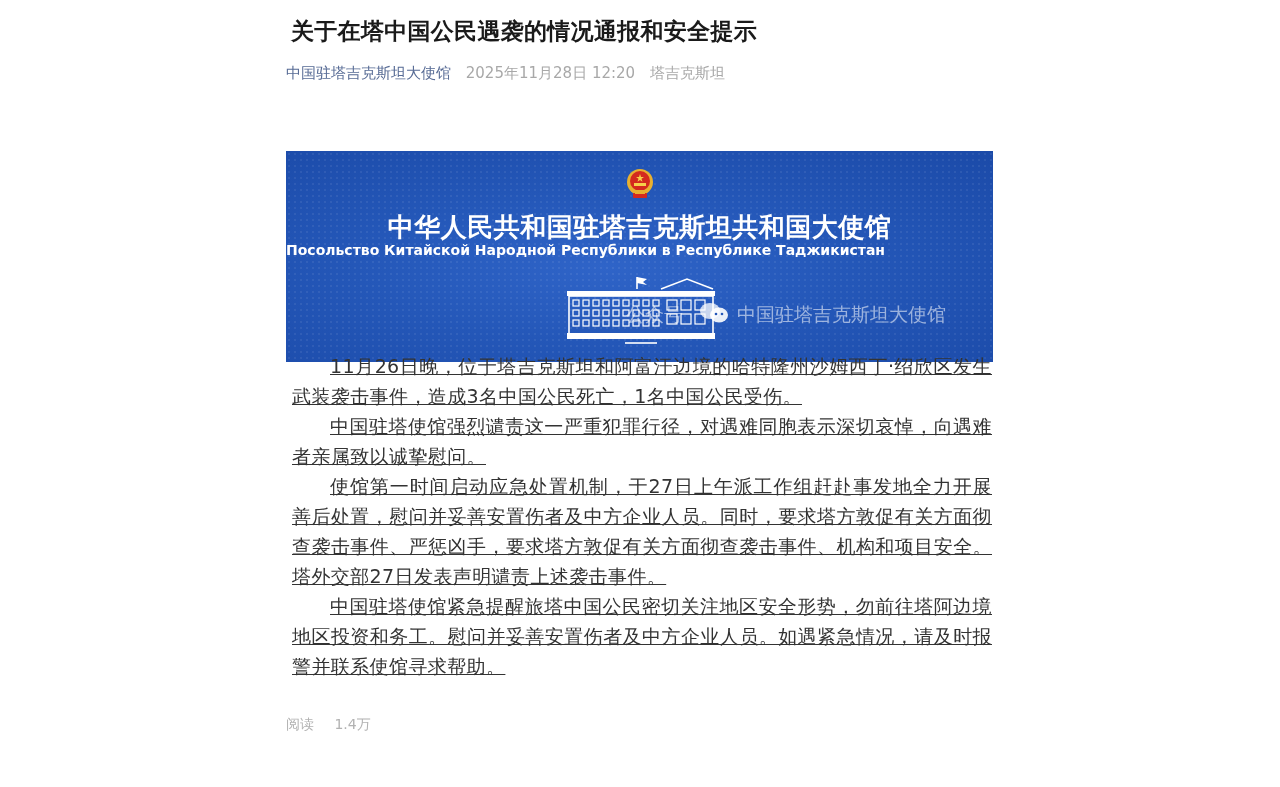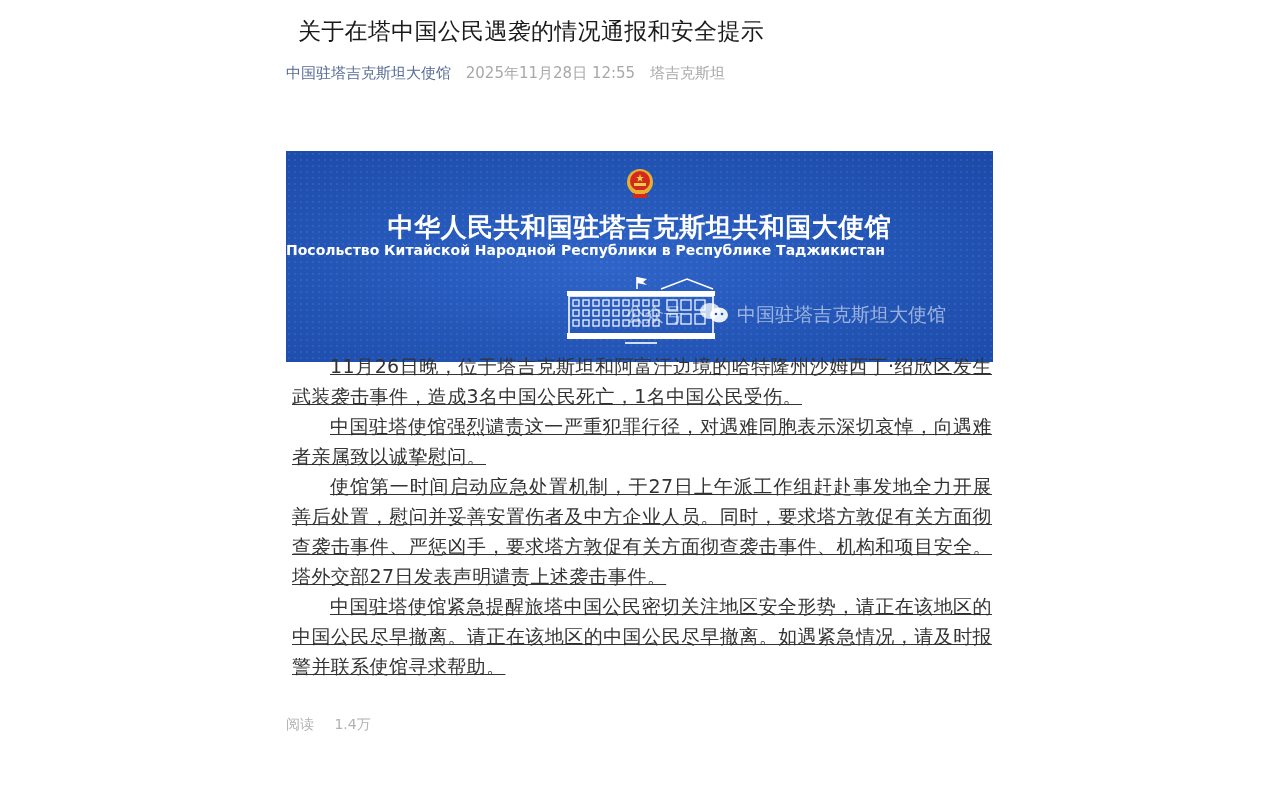--- a/index.html
+++ b/index.html
@@ -4,22 +4,22 @@
 <style>
   html, body { margin: 0; padding: 0; background: #ffffff; }
   body {
     width: 1280px; height: 787px; overflow: hidden; position: relative;
     font-family: "DejaVu Sans", "Liberation Sans", sans-serif;
   }
   .article {
     position: absolute; left: 286px; top: 0; width: 708px;
   }
   .title {
-    position: absolute; left: 12px; top: 14px;
-    font-size: 23px; font-weight: normal; color: #1a1a1a;
+    position: absolute; left: 5px; top: 14px;
+    font-size: 23px; font-weight: bold; color: #1a1a1a;
     letter-spacing: 0.3px; white-space: nowrap; line-height: 34px;
   }
   .meta {
     position: absolute; left: 0; top: 62px; font-size: 15px;
     white-space: nowrap; line-height: 22px;
   }
   .meta .author { color: #576b95; margin-right: 10px; }
   .meta .date { color: #a8a8a8; margin-right: 10px; }
   .meta .loc { color: #a8a8a8; }
 
@@ -67,21 +67,21 @@
   .reads .reads-label { margin-right: 16px; }
 </style>
 </head>
 <body>
 
 <div class="article">
   <div class="title">关于在塔中国公民遇袭的情况通报和安全提示</div>
 
   <div class="meta">
     <span class="author">中国驻塔吉克斯坦大使馆</span>
-    <span class="date">2025年11月28日 12:55</span>
+    <span class="date">2025年11月28日 12:20</span>
     <span class="loc">塔吉克斯坦</span>
   </div>
 
   <div class="banner">
     <div class="dots"></div>
     <svg class="emblem" viewBox="0 0 30 32">
       <circle cx="15" cy="14" r="13" fill="#e8b030"></circle>
       <circle cx="15" cy="13" r="10" fill="#d42a1e"></circle>
       <polygon points="15,6 16,9 19,9 16.5,10.8 17.5,13.8 15,12 12.5,13.8 13.5,10.8 11,9 14,9" fill="#f6d04a"></polygon>
       <rect x="9" y="15" width="12" height="3" fill="#f6d04a"></rect>
@@ -145,20 +145,20 @@
         <circle cx="23" cy="12" r="1.3" fill="#2457b8"></circle>
       </svg>
       <span class="wm-name">中国驻塔吉克斯坦大使馆</span>
     </div>
   </div>
 
   <div class="body-text">
     <p>11月26日晚，位于塔吉克斯坦和阿富汗边境的哈特隆州沙姆西丁·绍欣区发生武装袭击事件，造成3名中国公民死亡，1名中国公民受伤。</p>
     <p>中国驻塔使馆强烈谴责这一严重犯罪行径，对遇难同胞表示深切哀悼，向遇难者亲属致以诚挚慰问。</p>
     <p>使馆第一时间启动应急处置机制，于27日上午派工作组赶赴事发地全力开展善后处置，慰问并妥善安置伤者及中方企业人员。同时，要求塔方敦促有关方面彻查袭击事件、严惩凶手，要求塔方敦促有关方面彻查袭击事件、机构和项目安全。塔外交部27日发表声明谴责上述袭击事件。</p>
-    <p>中国驻塔使馆紧急提醒旅塔中国公民密切关注地区安全形势，请正在该地区的中国公民尽早撤离。请正在该地区的中国公民尽早撤离。如遇紧急情况，请及时报警并联系使馆寻求帮助。</p>
+    <p>中国驻塔使馆紧急提醒旅塔中国公民密切关注地区安全形势，勿前往塔阿边境地区投资和务工。慰问并妥善安置伤者及中方企业人员。如遇紧急情况，请及时报警并联系使馆寻求帮助。</p>
   </div>
 
   <div class="reads">
     <span class="reads-label">阅读</span>
     <span class="reads-value">1.4万</span>
   </div>
 </div>
 
 </body></html>

